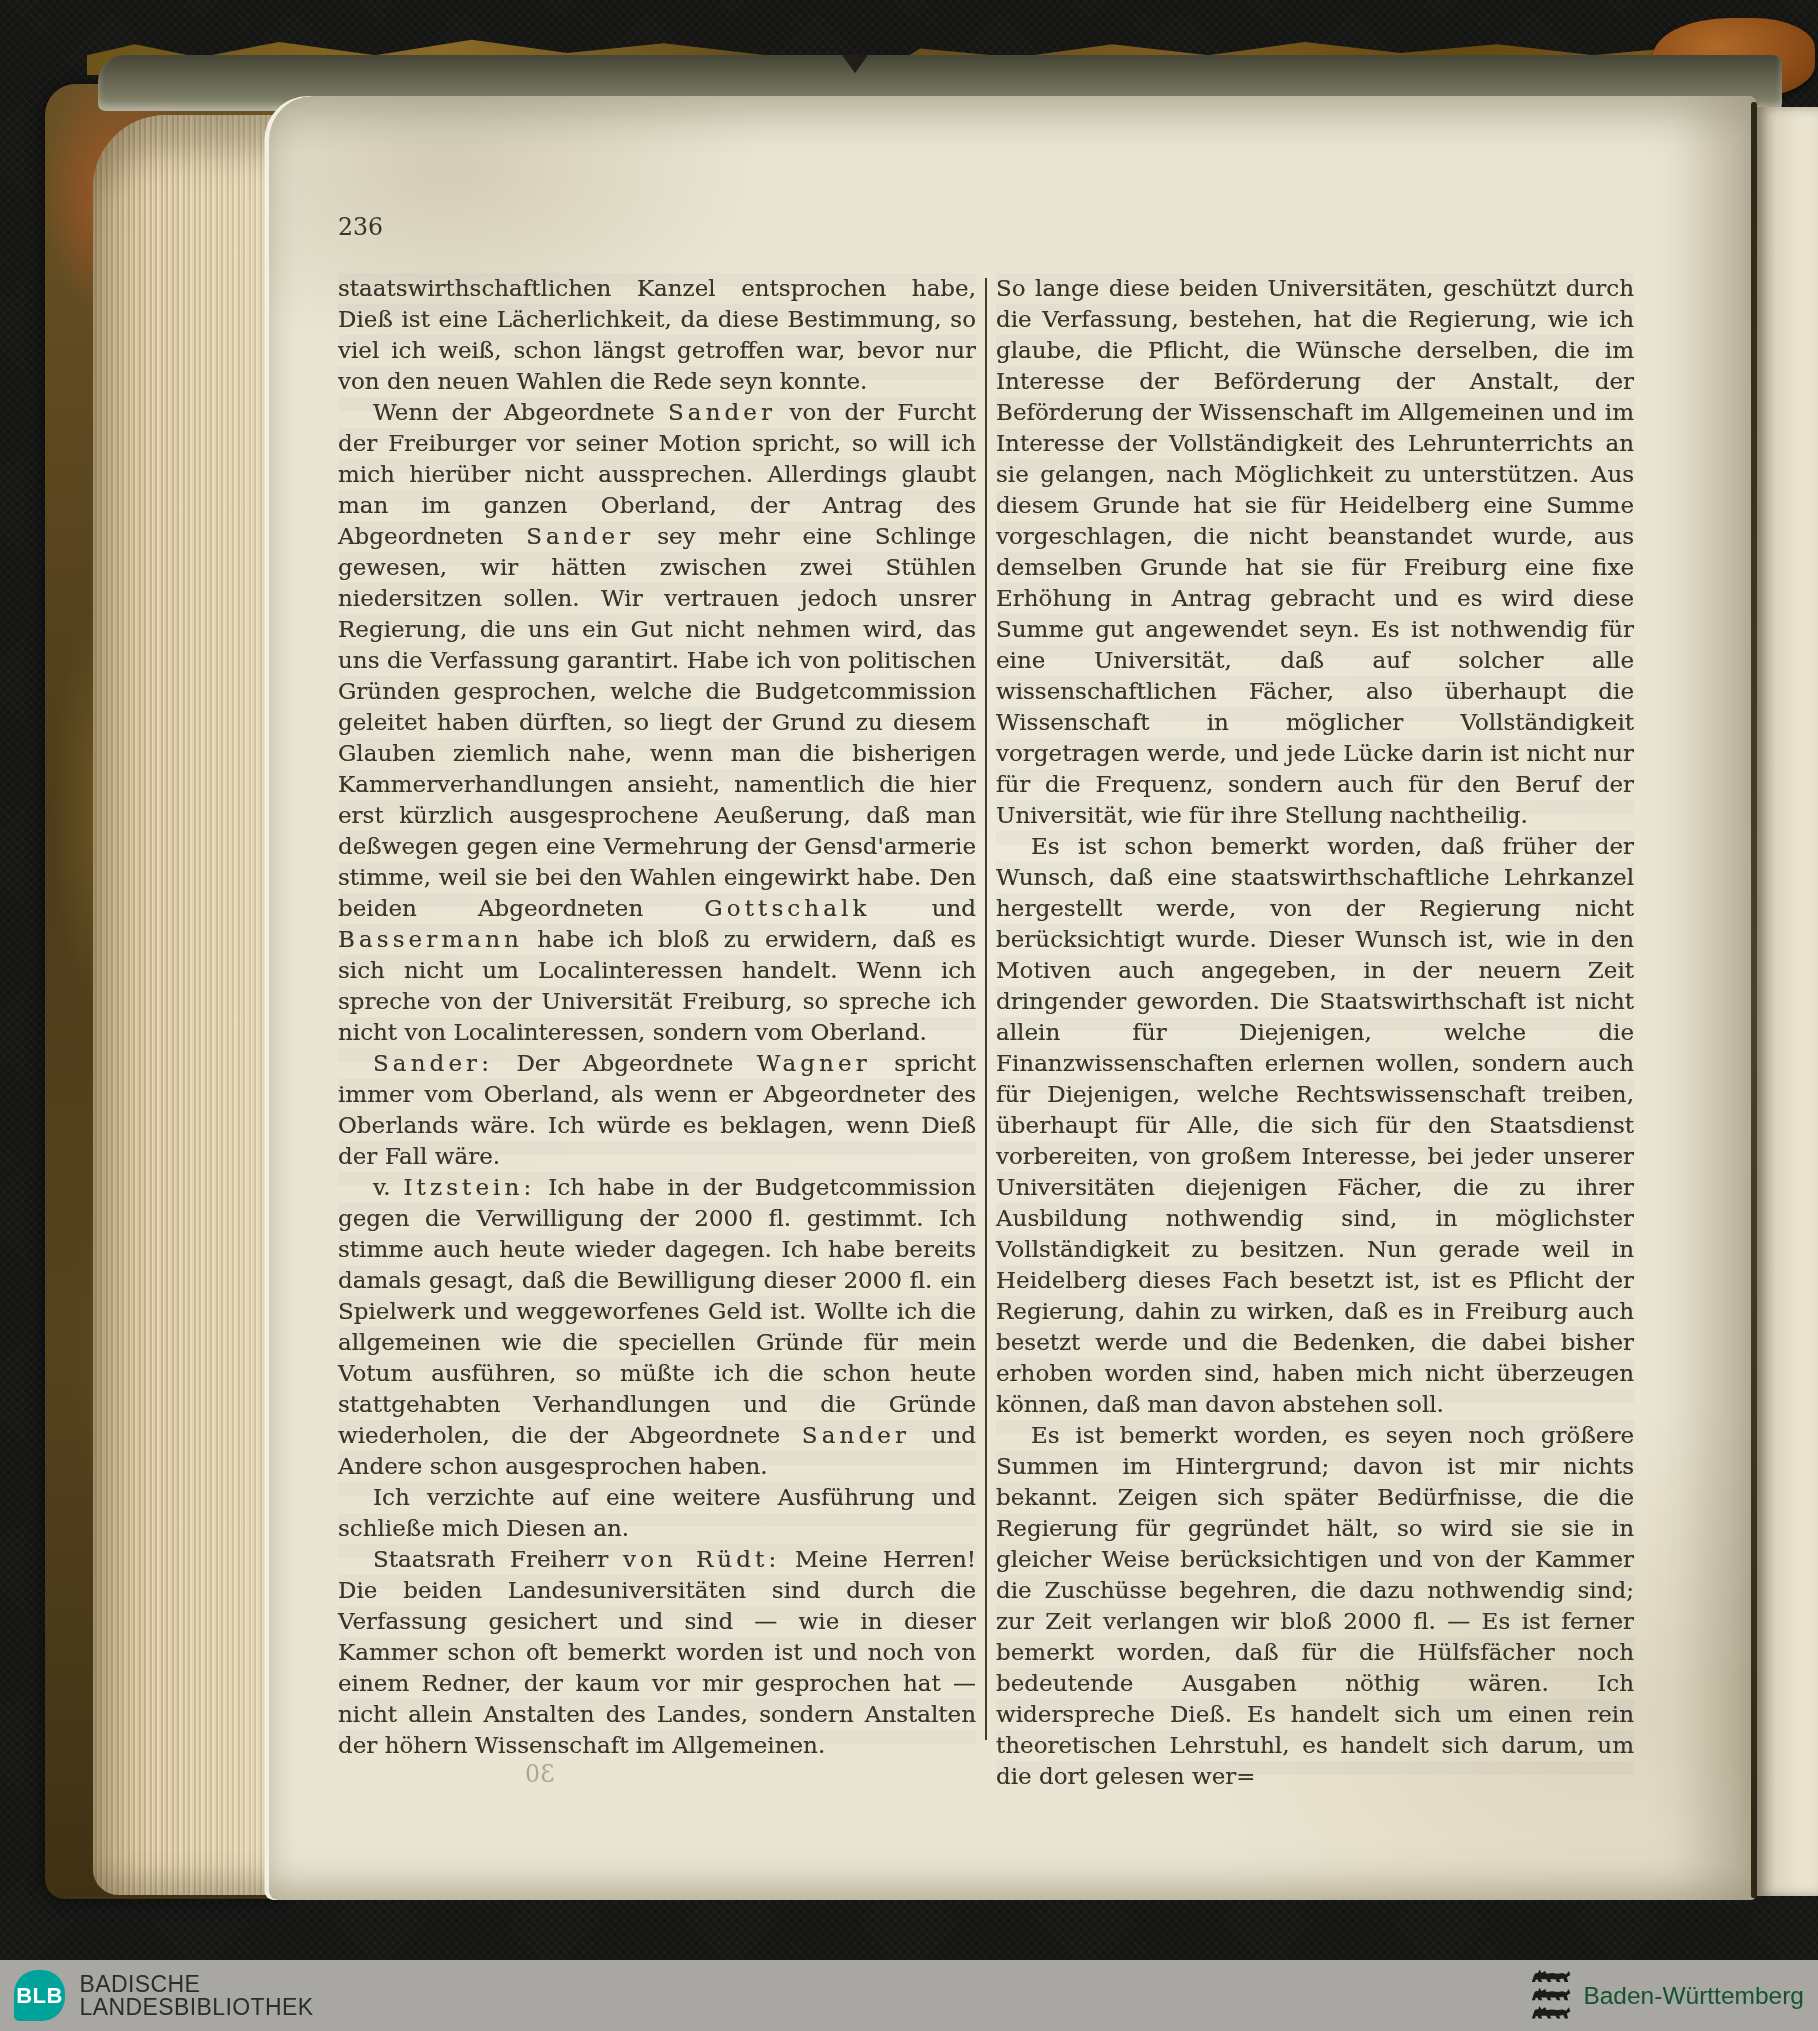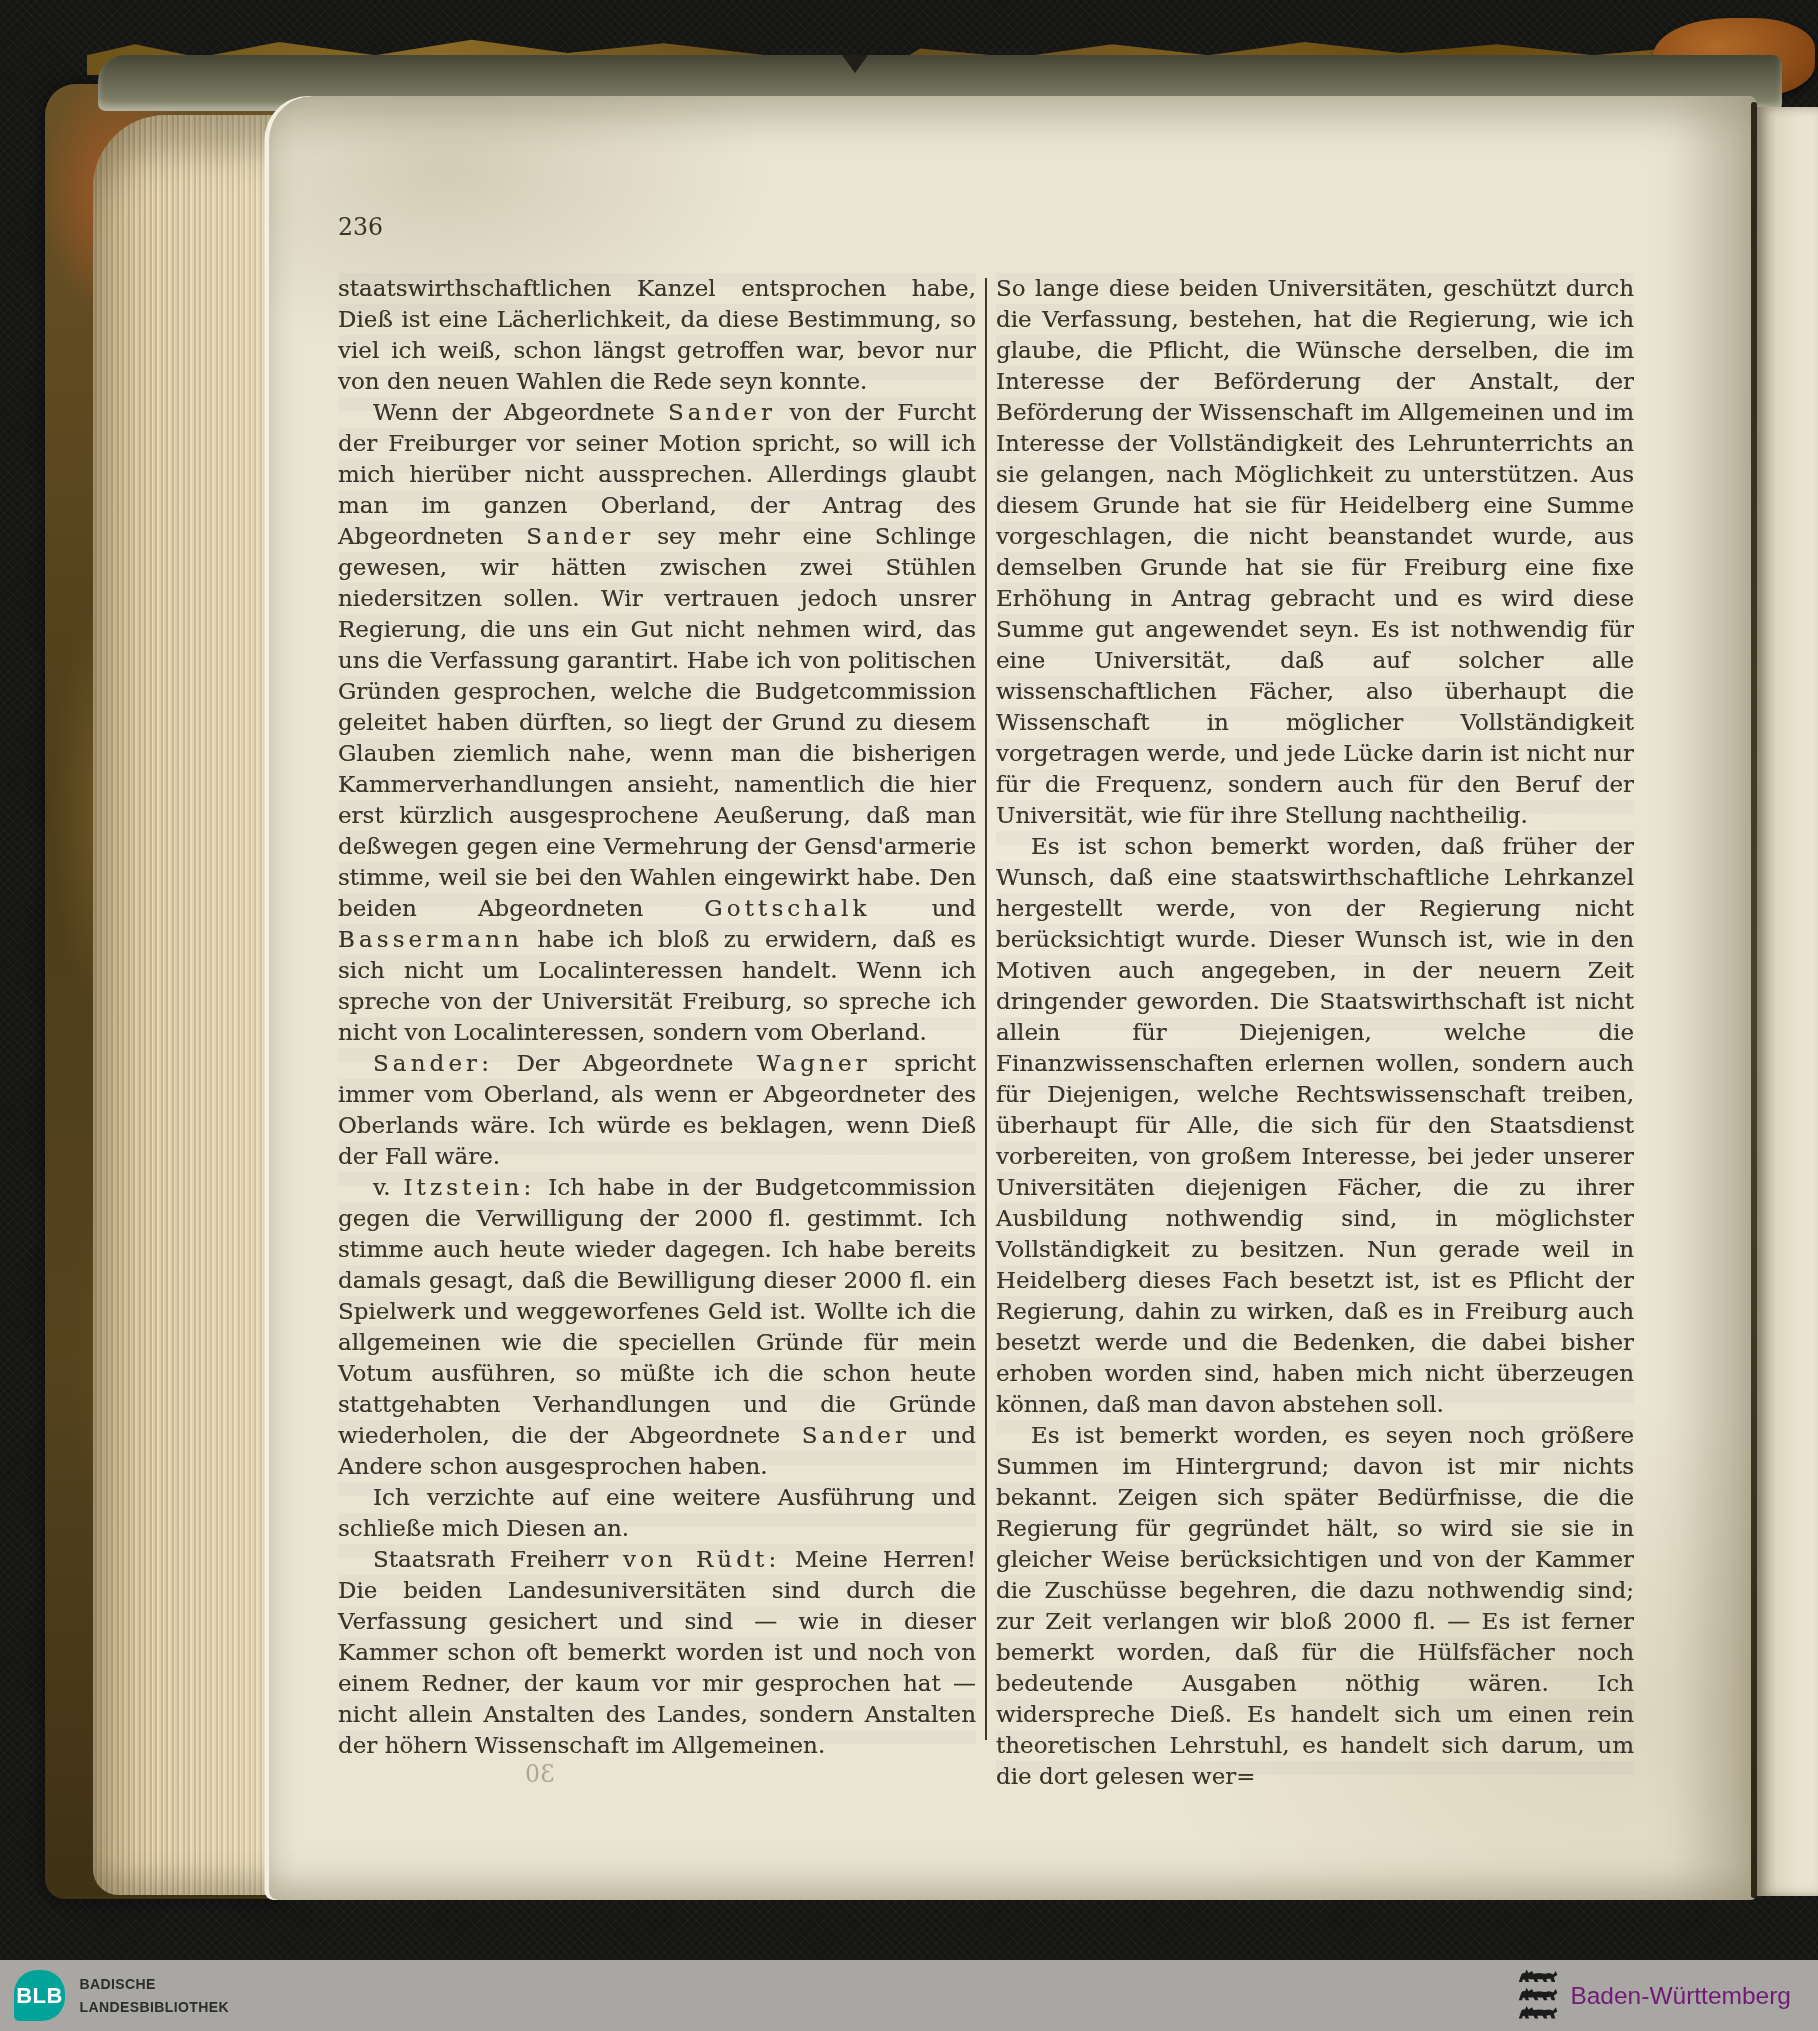--- a/index.html
+++ b/index.html
@@ -114,25 +114,25 @@
     position:absolute;left:0;top:1960px;width:1818px;height:71px;
     background:#a8a7a3;display:flex;align-items:center;
     font-family:"Liberation Sans", sans-serif;
   }
   .blb-logo{
     margin-left:14px;width:51px;height:51px;flex:0 0 auto;
     background:#00a39a;border-radius:46% 46% 46% 10%;
     display:flex;align-items:center;justify-content:center;
     color:#ffffff;font-weight:bold;font-size:22px;letter-spacing:0.5px;
   }
-  .lib-name{margin-left:14.5px;font-weight:bold;font-size:14px;line-height:23px;
+  .lib-name{margin-left:14.5px;font-weight:normal;font-size:23px;line-height:23px;
     color:#2c2c2a;letter-spacing:0.4px;}
   .footer-spacer{flex:1;}
   .lions{flex:0 0 auto;margin-right:12.7px;}
-  .state-name{margin-right:27px;font-size:24.5px;color:#701a75;}
+  .state-name{margin-right:14px;font-size:24.5px;color:#14532d;}
 </style>
 </head>
 <body>
 
 <div class="stage">
 
   <div class="cover"></div>
   <div class="spine-leather"></div>
   <div class="leather-knob-right"></div>
   <div class="page-top-edge"></div>

